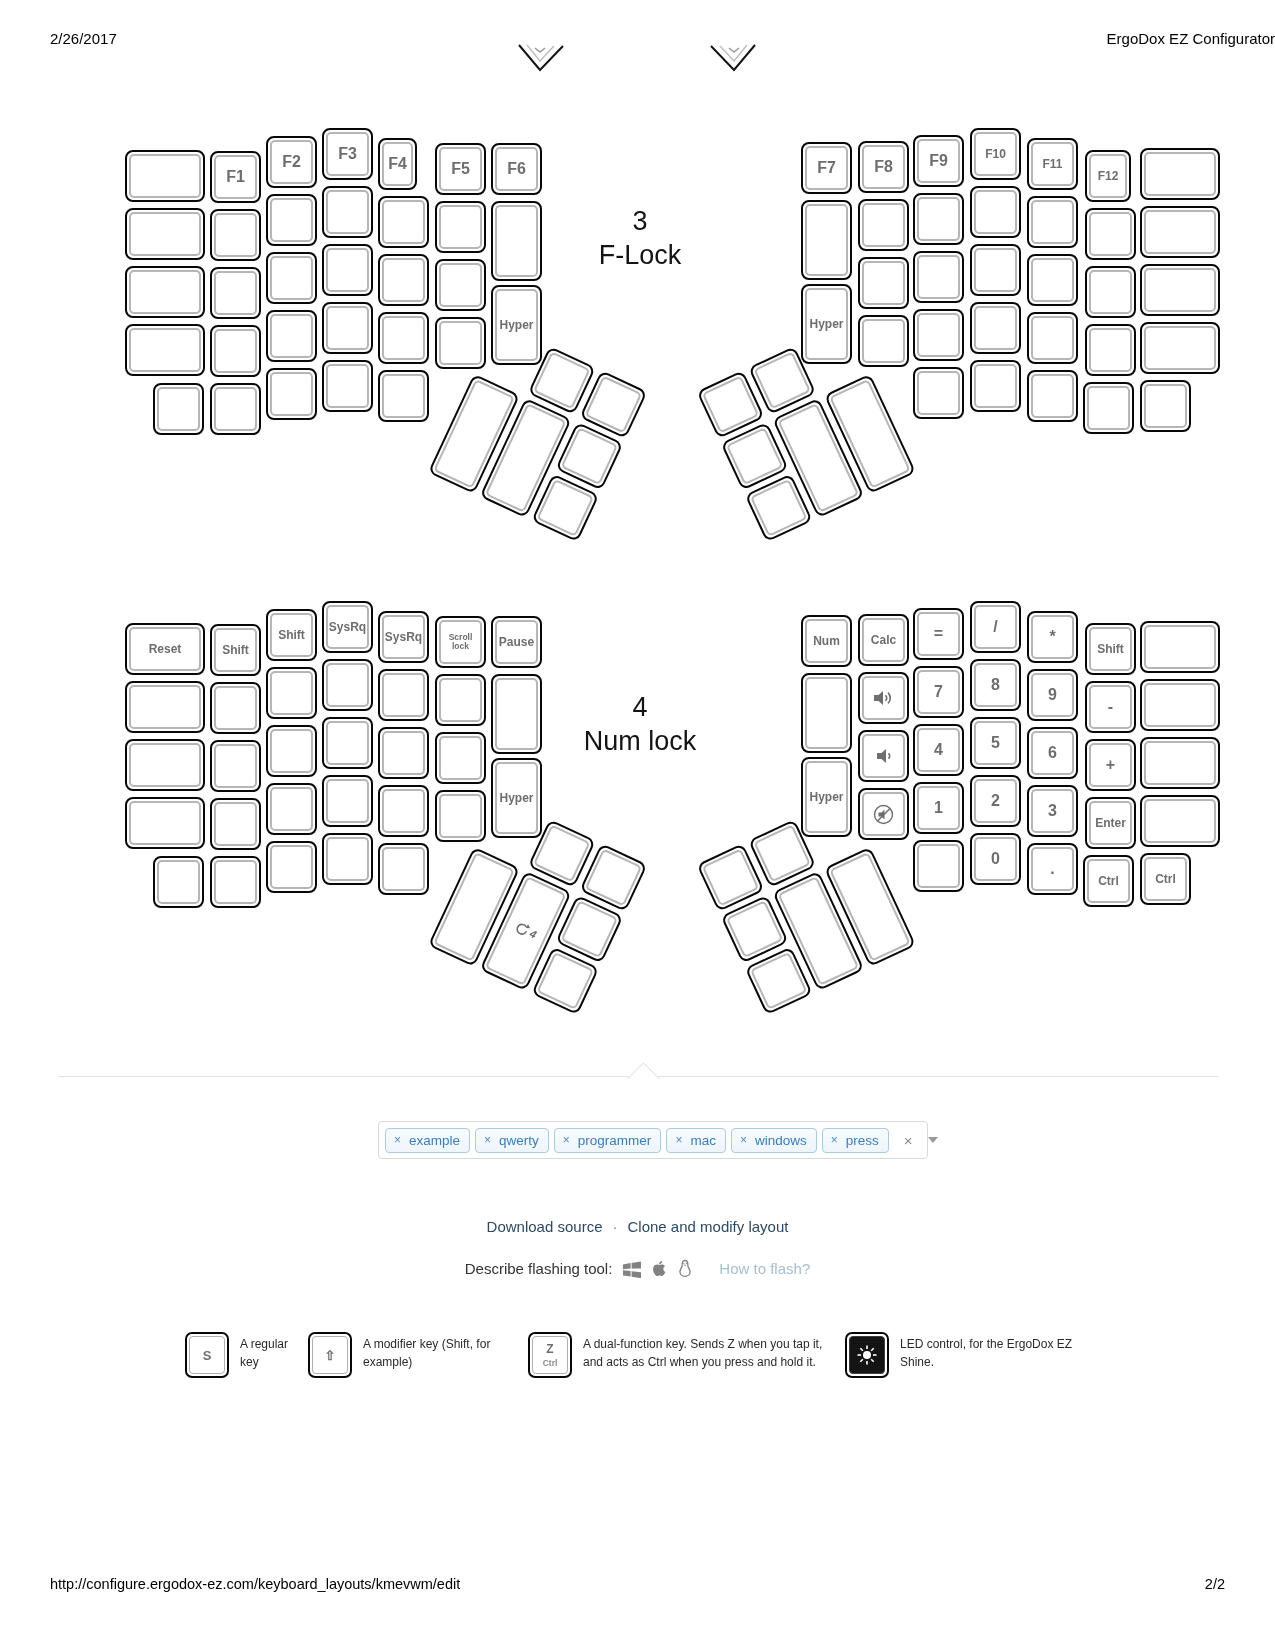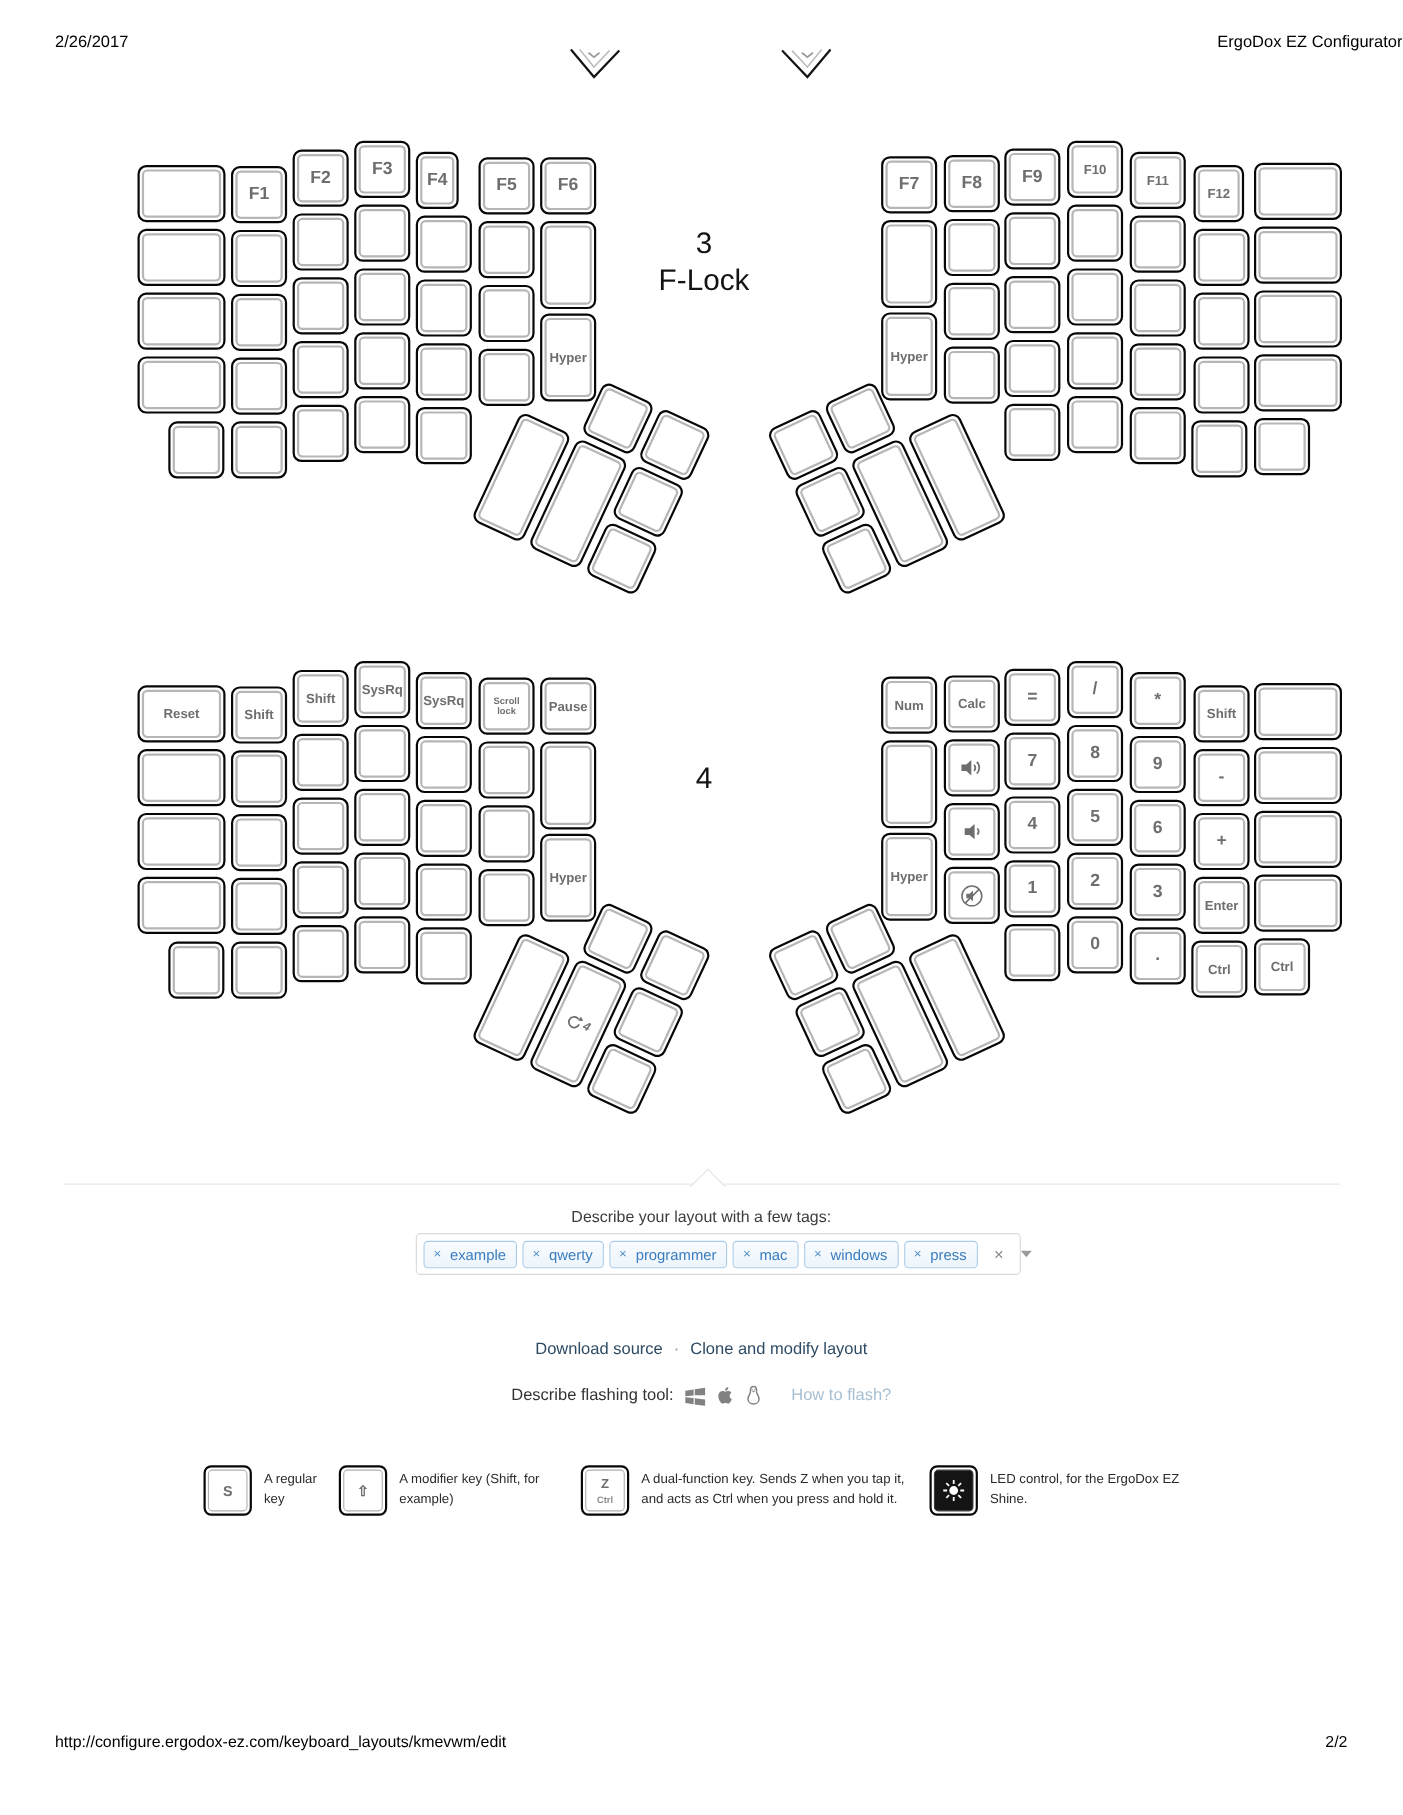--- a/index.html
+++ b/index.html
@@ -670,25 +670,25 @@
           <div class="key" style="left: 0px; top: 57px; width: 51px; height: 52px;">
             <div class="kin"></div>
           </div>
           <div class="key" style="left: 0px; top: 114px; width: 51px; height: 52px;">
             <div class="kin"></div>
           </div>
         </div>
       </div>
     </div>
   <div class="layer-label" style="top:692px">4</div>
+  <div class="layer-label" style="top:726px">Num lock</div>
 
   <div class="divider" style="top:1076px"></div>
   <div class="div-caret" style="left:632px;top:1067px"></div>
 
-  <div class="prompt" style="top:1099px">Describe your layout with a few tags:</div>
   <div class="tagbox">
     <span id="tag-list" style="display:inline-flex;gap:5px;align-items:center;">
         <span class="tag">
           <span class="x">×</span>
           <span>example</span>
         </span>
         <span class="tag">
           <span class="x">×</span>
           <span>qwerty</span>
         </span>

